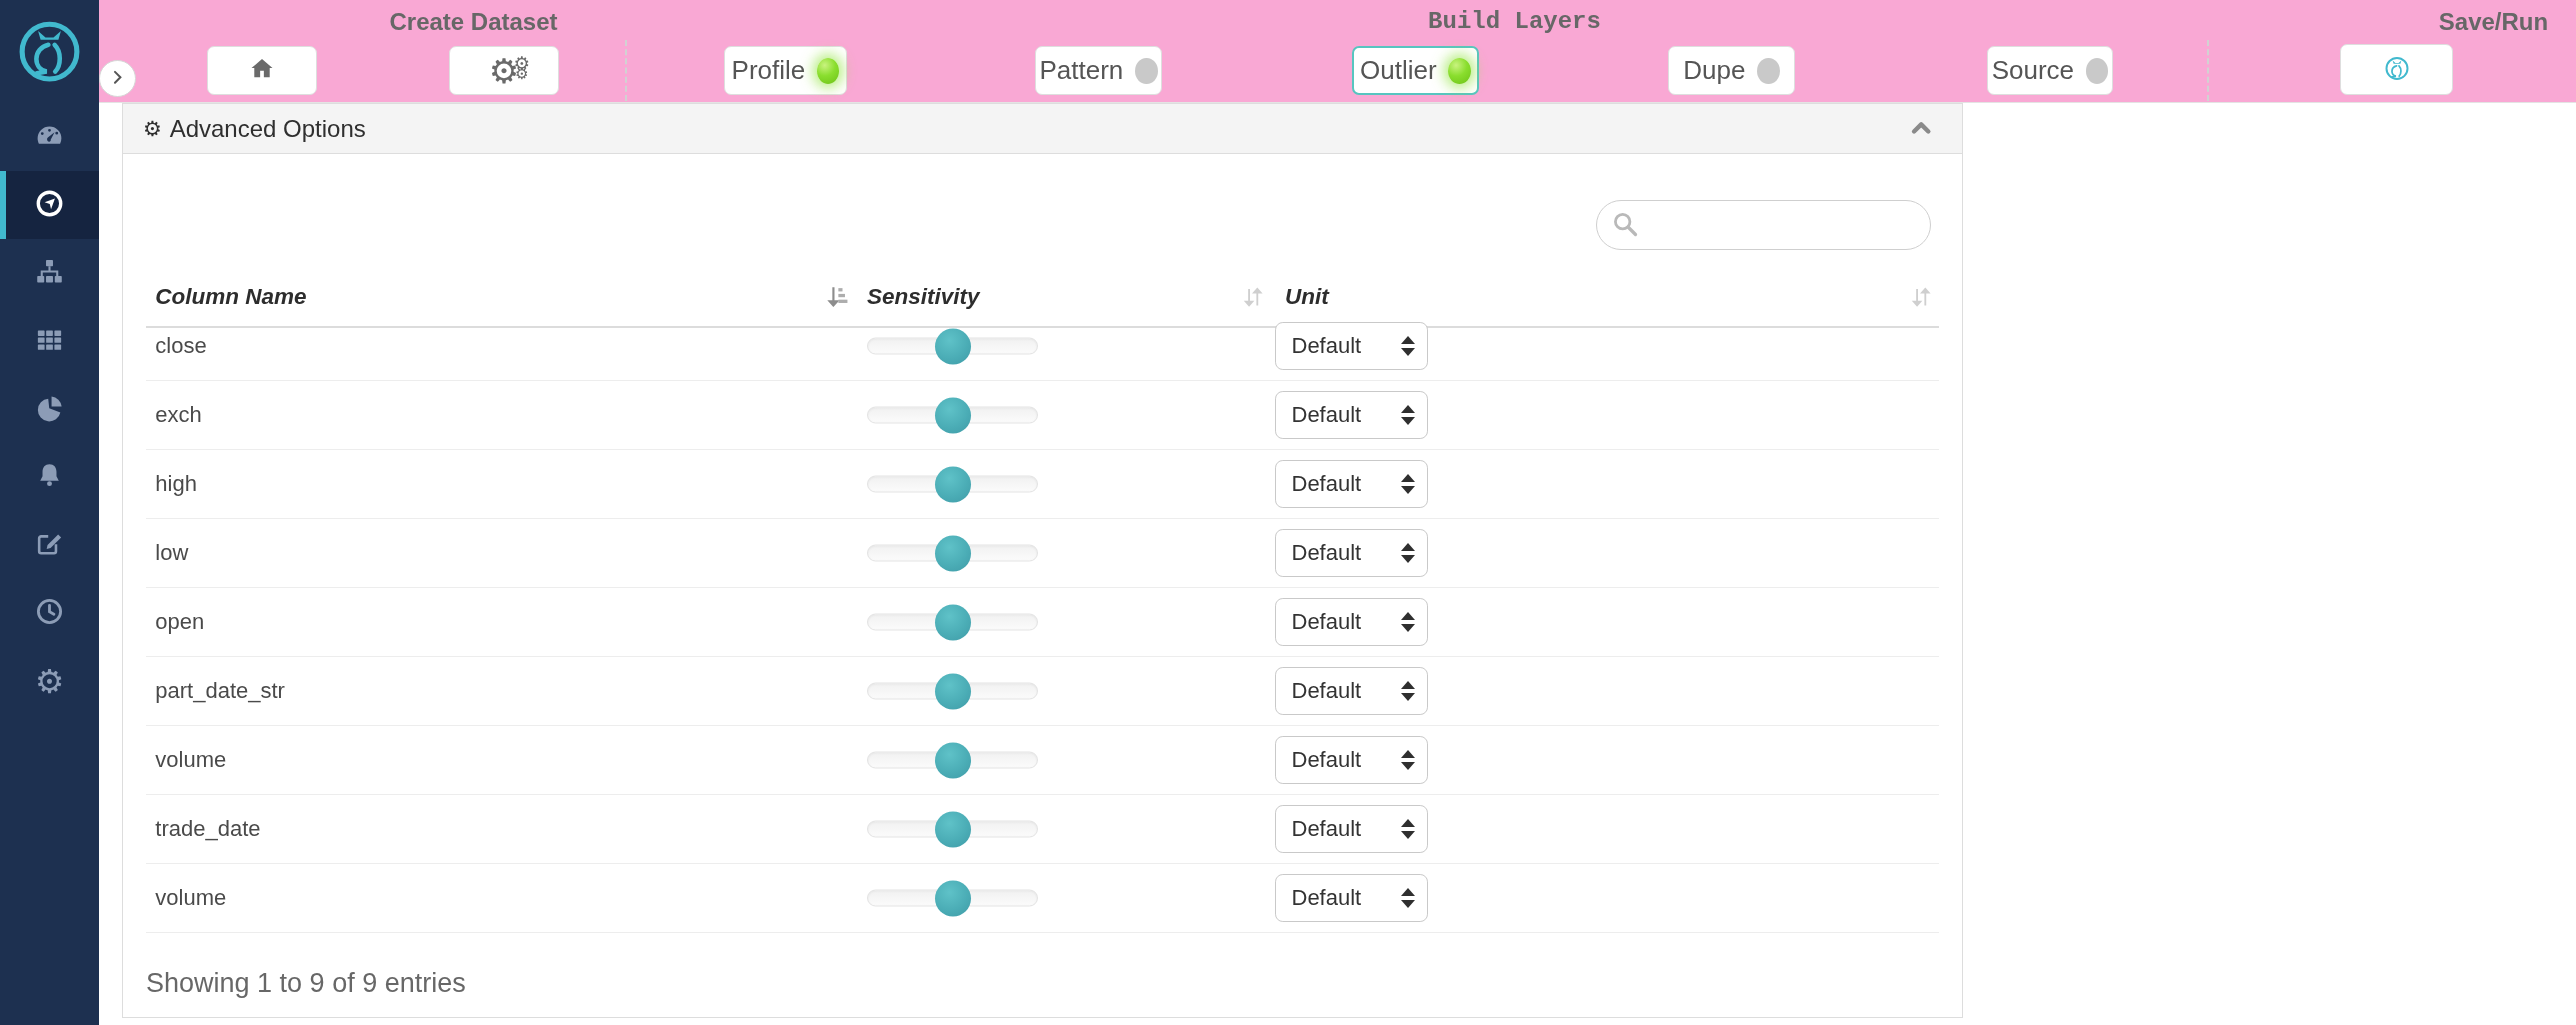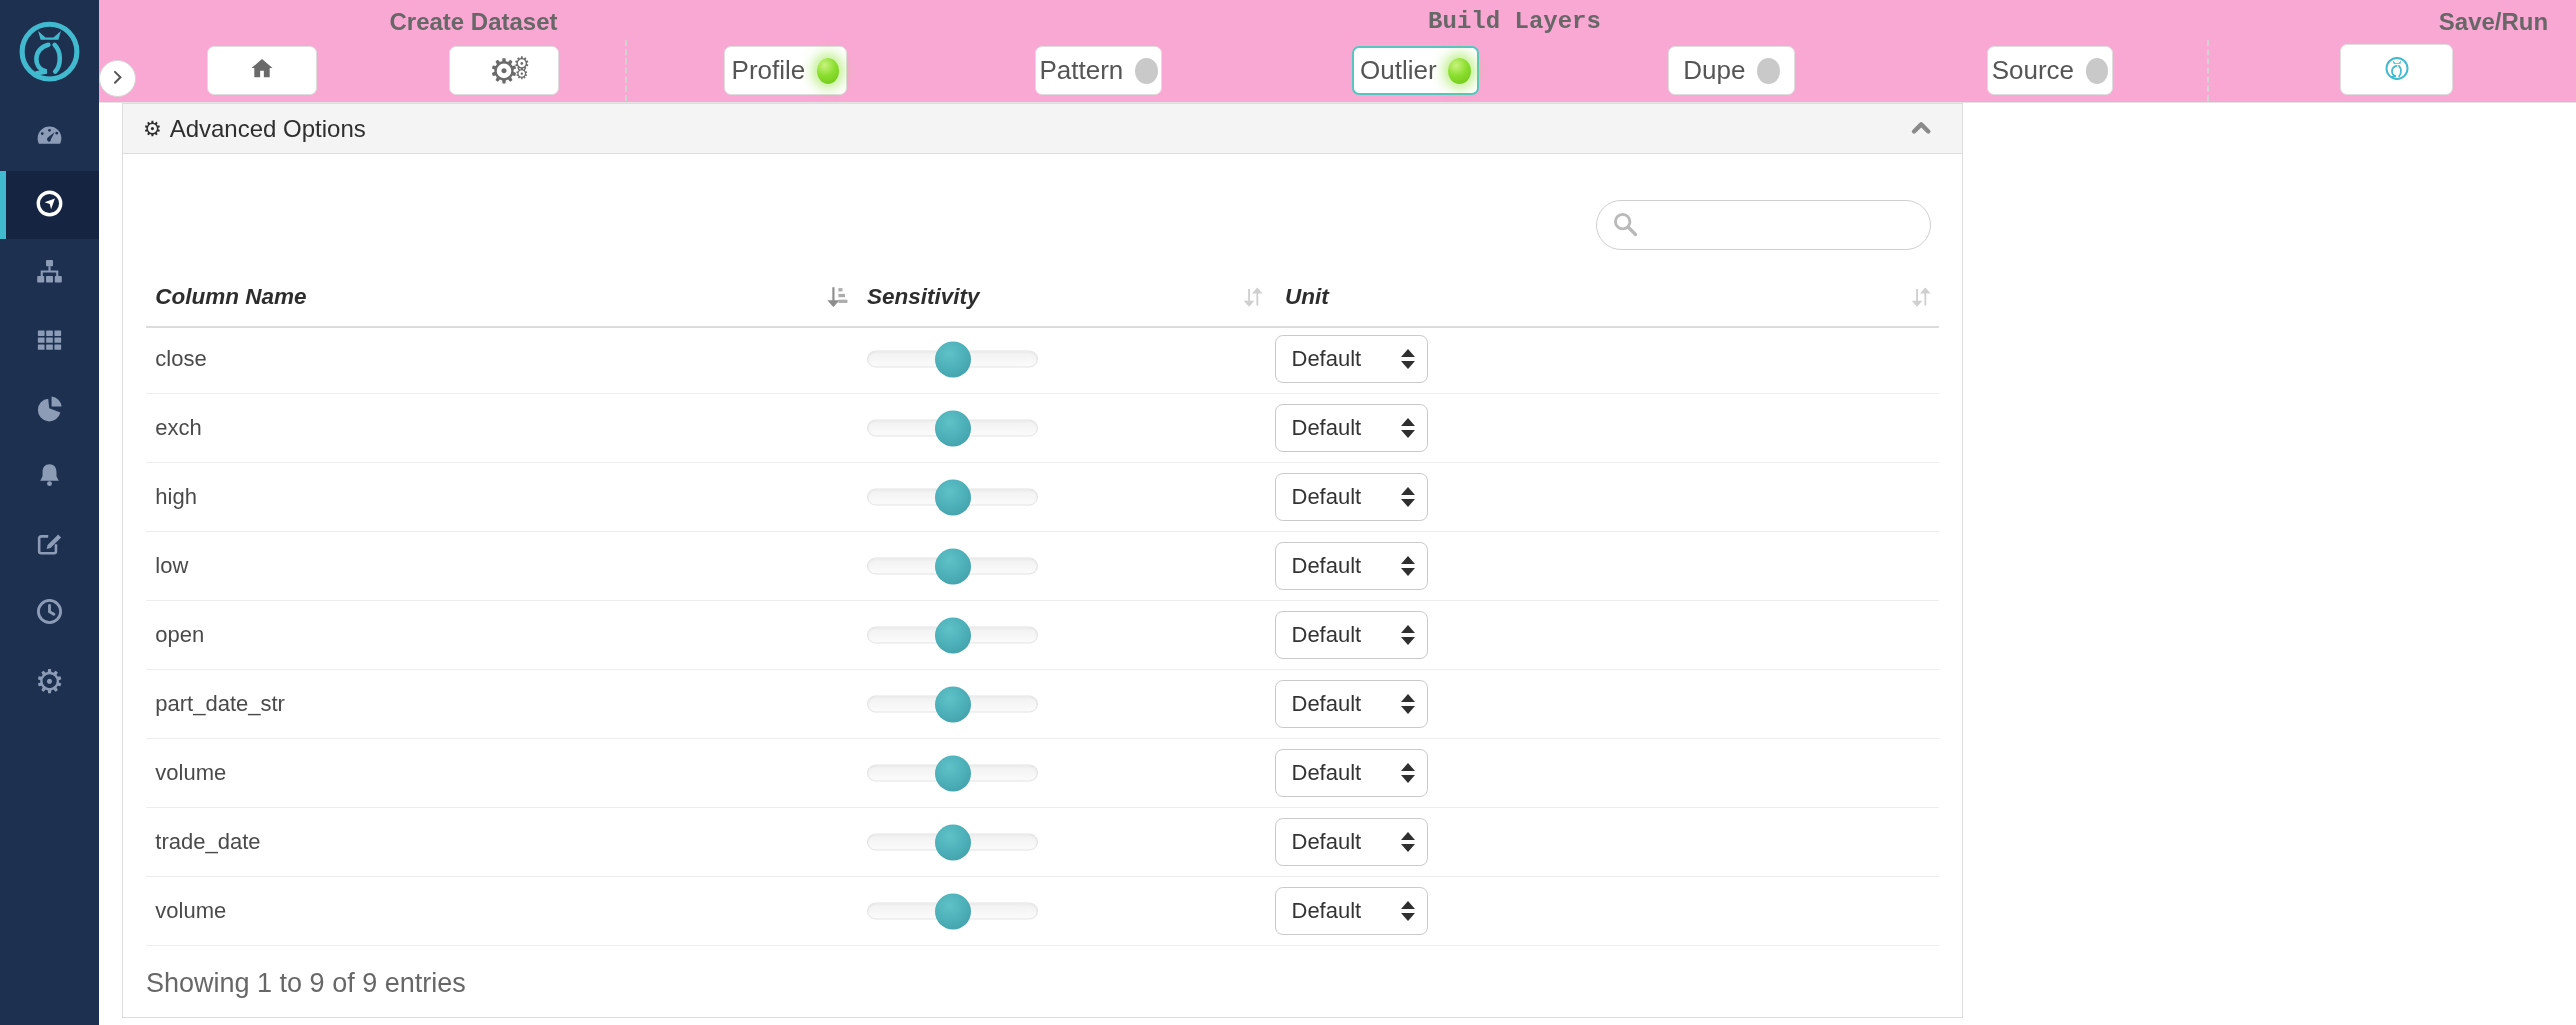--- a/index.html
+++ b/index.html
@@ -42,21 +42,21 @@
   .panel-collapse{position:absolute;right:28px;top:11px;color:#8a8a8a;cursor:pointer;}
 
   .search-wrap{position:absolute;left:1473px;top:96px;width:335px;height:50px;border:1.6px solid #cfcfcf;border-radius:26px;display:flex;align-items:center;padding-left:14px;background:#fff;}
   .search-wrap svg{width:28px;height:28px;color:#b9b9b9;flex:0 0 auto;}
   .search-wrap input{border:none;outline:none;flex:1;height:100%;font-size:21px;color:#444;background:transparent;padding:0 12.4px;}
 
   .thead{position:absolute;left:23px;top:174px;width:1793px;height:50px;border-bottom:2.3px solid #dcdcdc;font-style:italic;}
   .th{position:absolute;top:6.2px;font-size:22.5px;font-weight:bold;color:#2d2d2d;}
   .sort-ic{position:absolute;top:6.2px;}
 
-  .tbody{position:absolute;left:23px;top:221px;width:1793px;}
+  .tbody{position:absolute;left:23px;top:208px;width:1793px;}
   .trow{position:relative;height:69px;border-bottom:1.6px solid #ededed;}
   .cell-name{position:absolute;left:9.3px;top:50%;transform:translateY(-50%);font-size:22px;color:#4a4a4a;}
   .slider{position:absolute;left:721px;top:50%;transform:translateY(-50%);width:171px;height:17px;border:0.8px solid #e3e3e3;border-radius:9.3px;background:linear-gradient(#f1f1f1,#fbfbfb);box-shadow:inset 0 0.8px 2.3px rgba(0,0,0,.06);}
   .slider .hdl{position:absolute;top:50%;transform:translate(-50%,-50%);width:36px;height:36px;border-radius:50%;background:radial-gradient(circle at 40% 33%, #5fc2c8 0%, var(--handle) 55%, #3f9aa6 100%);cursor:pointer;}
   .unit-select{position:absolute;left:1129px;top:50%;transform:translateY(-50%);width:153px;height:48px;border:1.6px solid #c9c9c9;border-radius:7.8px;background:#fff;display:flex;align-items:center;justify-content:space-between;padding:0 12.4px 0 15.5px;cursor:pointer;}
   .unit-select .val{font-size:22px;color:#333;}
   .sel-arrows{display:flex;flex-direction:column;gap:4.7px;align-items:center;}
   .tri-up{width:0;height:0;border-left:7px solid transparent;border-right:7px solid transparent;border-bottom:8.5px solid #2f2f2f;}
   .tri-down{width:0;height:0;border-left:7px solid transparent;border-right:7px solid transparent;border-top:8.5px solid #2f2f2f;}
 

